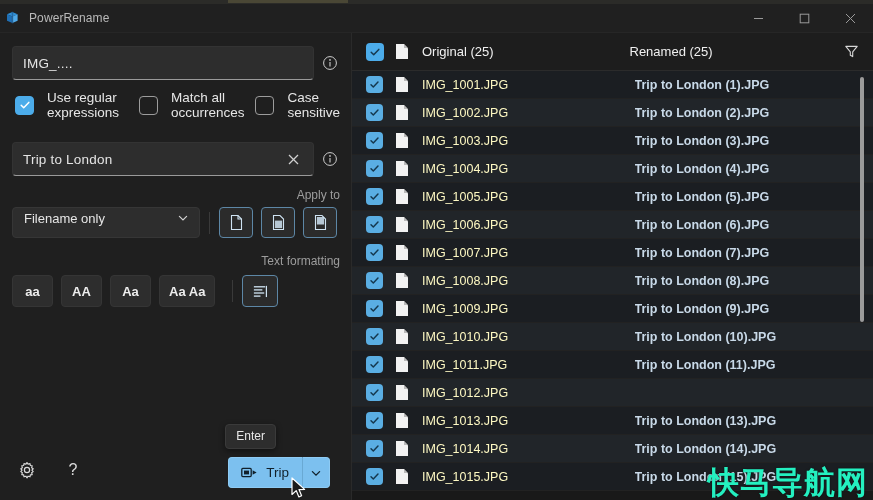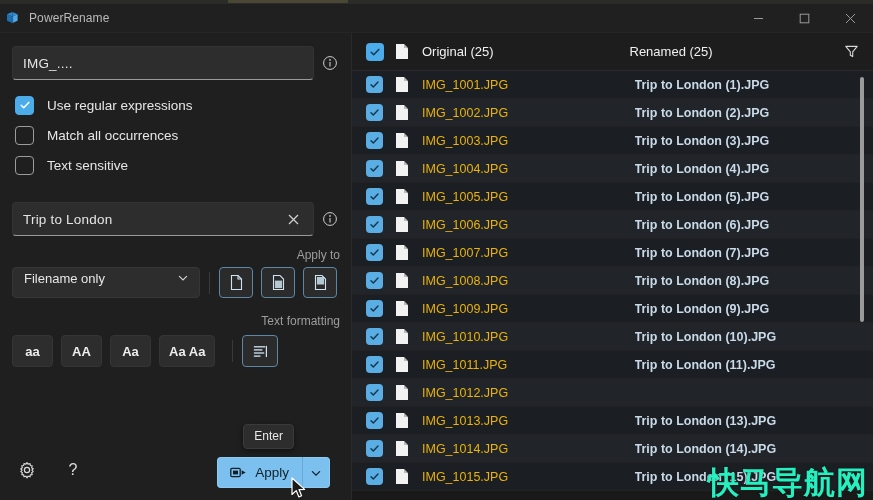--- a/index.html
+++ b/index.html
@@ -78,21 +78,21 @@
     width: 20px; height: 20px; flex: none;
     display: flex; align-items: center; justify-content: center;
     color: #d0d0d0; border-radius: 3px;
   }
   .info-btn {
     width: 20px; height: 20px; flex: none;
     display: flex; align-items: center; justify-content: center;
     color: #cfcfcf;
   }
 
-  .checks { margin-top: 14px; display: flex; flex-direction: column; gap: 8px; }
+  .checks { margin-top: 14px; display: flex; flex-direction: row; gap: 8px; }
   .check-row { display: flex; align-items: center; gap: 13px; height: 22px; padding-left: 3px; }
   .cbox {
     width: 19px; height: 19px; border-radius: 4px; flex: none;
     border: 1.3px solid #9c9c9c; background: transparent;
     display: flex; align-items: center; justify-content: center;
   }
   .cbox.on { background: #4cacea; border-color: #4cacea; }
   .cbox.on svg { display: block; }
   .cbox svg { display: none; }
   .check-label { font-size: 13.5px; color: #e6e6e6; }
@@ -160,21 +160,21 @@
     border: 1px solid #8ecbf4; border-right: none;
   }
   .apply-split {
     width: 28px; height: 31px; background: #7cc0ef; color: #11202b;
     border-radius: 0 4px 4px 0;
     display: flex; align-items: center; justify-content: center;
     border: 1px solid #8ecbf4; border-left: 1px solid #69a9d4;
   }
 
   .tooltip {
-    position: absolute; right: 46px; bottom: 51px;
+    position: absolute; right: 64px; bottom: 51px;
     background: #2d2d2d; border: 1px solid #3a3a3a; border-radius: 4px;
     padding: 4px 10px 5px; font-size: 12px; color: #e8e8e8;
     box-shadow: 0 2px 6px rgba(0,0,0,.45);
   }
 
   .vsplit {
     position: absolute; right: 0; top: 0; bottom: 0; width: 1px;
     background: #2a2a2a;
   }
 
@@ -201,21 +201,21 @@
   }
 
   .rows { flex: 1; overflow: hidden; position: relative; }
   .row {
     height: 28px; display: flex; align-items: center;
     padding-left: 14px; padding-right: 26px;
     border-bottom: 1px solid #222222;
   }
   .row:nth-child(even) { background: #212529; }
   .row:nth-child(odd) { background: #1b1e22; }
-  .row .orig { flex: 1 1 0; min-width: 0; font-size: 12.5px; color: #eab308;
+  .row .orig { flex: 1 1 0; min-width: 0; font-size: 12.5px; color: #fef9c3;
                white-space: nowrap; overflow: hidden; }
   .row .newname { flex: 1 1 0; min-width: 0; font-size: 12.5px; color: #c8d9e8;
                   font-weight: 700; white-space: nowrap; overflow: hidden; }
 
   .cbox-sm {
     width: 17px; height: 17px; border-radius: 4px; flex: none;
     background: #5aaee3; display: flex; align-items: center; justify-content: center;
   }
   .cbox-hdr { width: 18px; height: 18px; border-radius: 4px; background: #4cacea;
               display: flex; align-items: center; justify-content: center; }
@@ -325,21 +325,21 @@
         <div class="check-row">
           <span class="cbox">
             
           </span>
           <span class="check-label">Match all occurrences</span>
         </div>
         <div class="check-row">
           <span class="cbox">
             
           </span>
-          <span class="check-label">Text sensitive</span>
+          <span class="check-label">Case sensitive</span>
         </div>
       </div>
 
       <div class="field-row" style="margin-top:26px;">
         <div class="textbox">
           <span class="val">Trip to London</span>
           <span class="clear-btn">
             <svg width="13" height="13" viewBox="0 0 13 13">
               <line x1="2" y1="2" x2="11" y2="11" stroke="currentColor" stroke-width="1.2"></line>
               <line x1="11" y1="2" x2="2" y2="11" stroke="currentColor" stroke-width="1.2"></line>
@@ -422,21 +422,21 @@
 
         <div class="apply-wrap">
           <div class="apply-btn">
             <span style="display:flex;">
               <svg width="17" height="13" viewBox="0 0 17 13">
                 <rect x="0.8" y="2.4" width="9.4" height="8.2" rx="1" fill="none" stroke="#11202b" stroke-width="1.3"></rect>
                 <rect x="3" y="4.6" width="5" height="3.8" fill="#11202b"></rect>
                 <path d="M11.6 4.2 L15.6 6.5 L11.6 8.8 Z" fill="#11202b"></path>
               </svg>
             </span>
-            <span>Apply</span>
+            <span>Trip</span>
           </div>
           <div class="apply-split">
             <svg width="12" height="12" viewBox="0 0 12 12">
               <polyline points="2.4,4.6 6,8.2 9.6,4.6" fill="none" stroke="#11202b" stroke-width="1.3" stroke-linecap="round"></polyline>
             </svg>
           </div>
         </div>
       </div>
 
       <div class="vsplit"></div>

